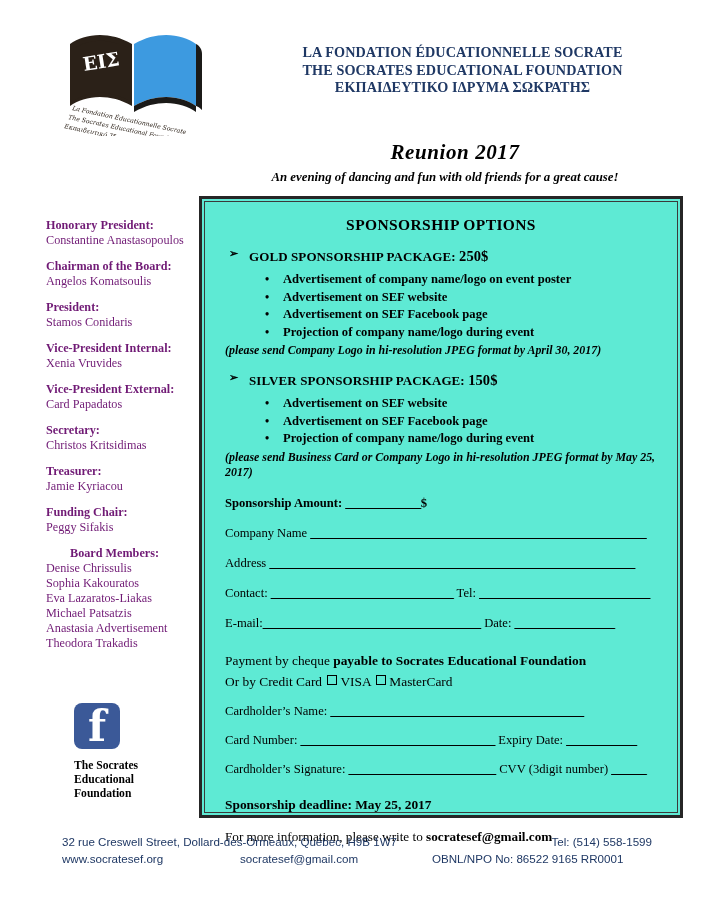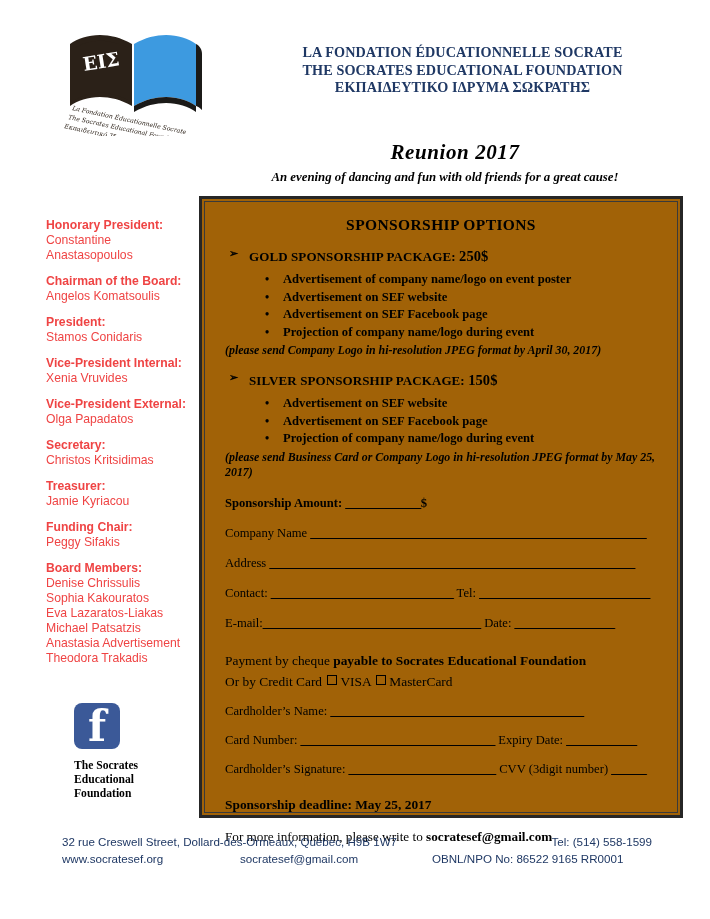--- a/index.html
+++ b/index.html
@@ -64,30 +64,30 @@
     font-weight: bold;
     font-size: 12.8px;
   }
 
   
   .sidebar {
     position: absolute;
     left: 46px;
     top: 218px;
     width: 150px;
-    color: #ef4444;
-    font-family: Liberation Sans, sans-serif;
+    color: #701a75;
+    font-family: Liberation Serif, serif;
     font-size: 12.2px;
     line-height: 15px;
   }
   .officer { margin-bottom: 11px; }
   .officer .role { font-weight: bold; }
   .officer .person { font-weight: normal; }
   .board-block { margin-top: 0px; }
-  .board-block .role { font-weight: bold; }
+  .board-block .role { font-weight: bold; margin-left: 24px; }
   .board-block .member { font-weight: normal; }
 
   
   .fb-wrap {
     position: absolute;
     left: 74px;
     top: 703px;
     width: 120px;
   }
   .fb-icon {
@@ -118,21 +118,21 @@
 
   
   .box {
     position: absolute;
     left: 199px;
     top: 196px;
     width: 484px;
     height: 622px;
     border: 3px solid #262626;
     box-sizing: border-box;
-    background: #a16207;
+    background: #5eead4;
   }
   .box-inner {
     position: absolute;
     left: 2px; top: 2px; right: 2px; bottom: 2px;
     border: 1px solid #3a3a3a;
     box-sizing: border-box;
     padding: 10px 14px 0 14px;
   }
 
   .box-title {
@@ -301,21 +301,21 @@
     <div class="officer">
       <div class="role">President:</div>
       <div class="person">Stamos Conidaris</div>
     </div>
     <div class="officer">
       <div class="role">Vice-President Internal:</div>
       <div class="person">Xenia Vruvides</div>
     </div>
     <div class="officer">
       <div class="role">Vice-President External:</div>
-      <div class="person">Olga Papadatos</div>
+      <div class="person">Card Papadatos</div>
     </div>
     <div class="officer">
       <div class="role">Secretary:</div>
       <div class="person">Christos Kritsidimas</div>
     </div>
     <div class="officer">
       <div class="role">Treasurer:</div>
       <div class="person">Jamie Kyriacou</div>
     </div>
     <div class="officer">

